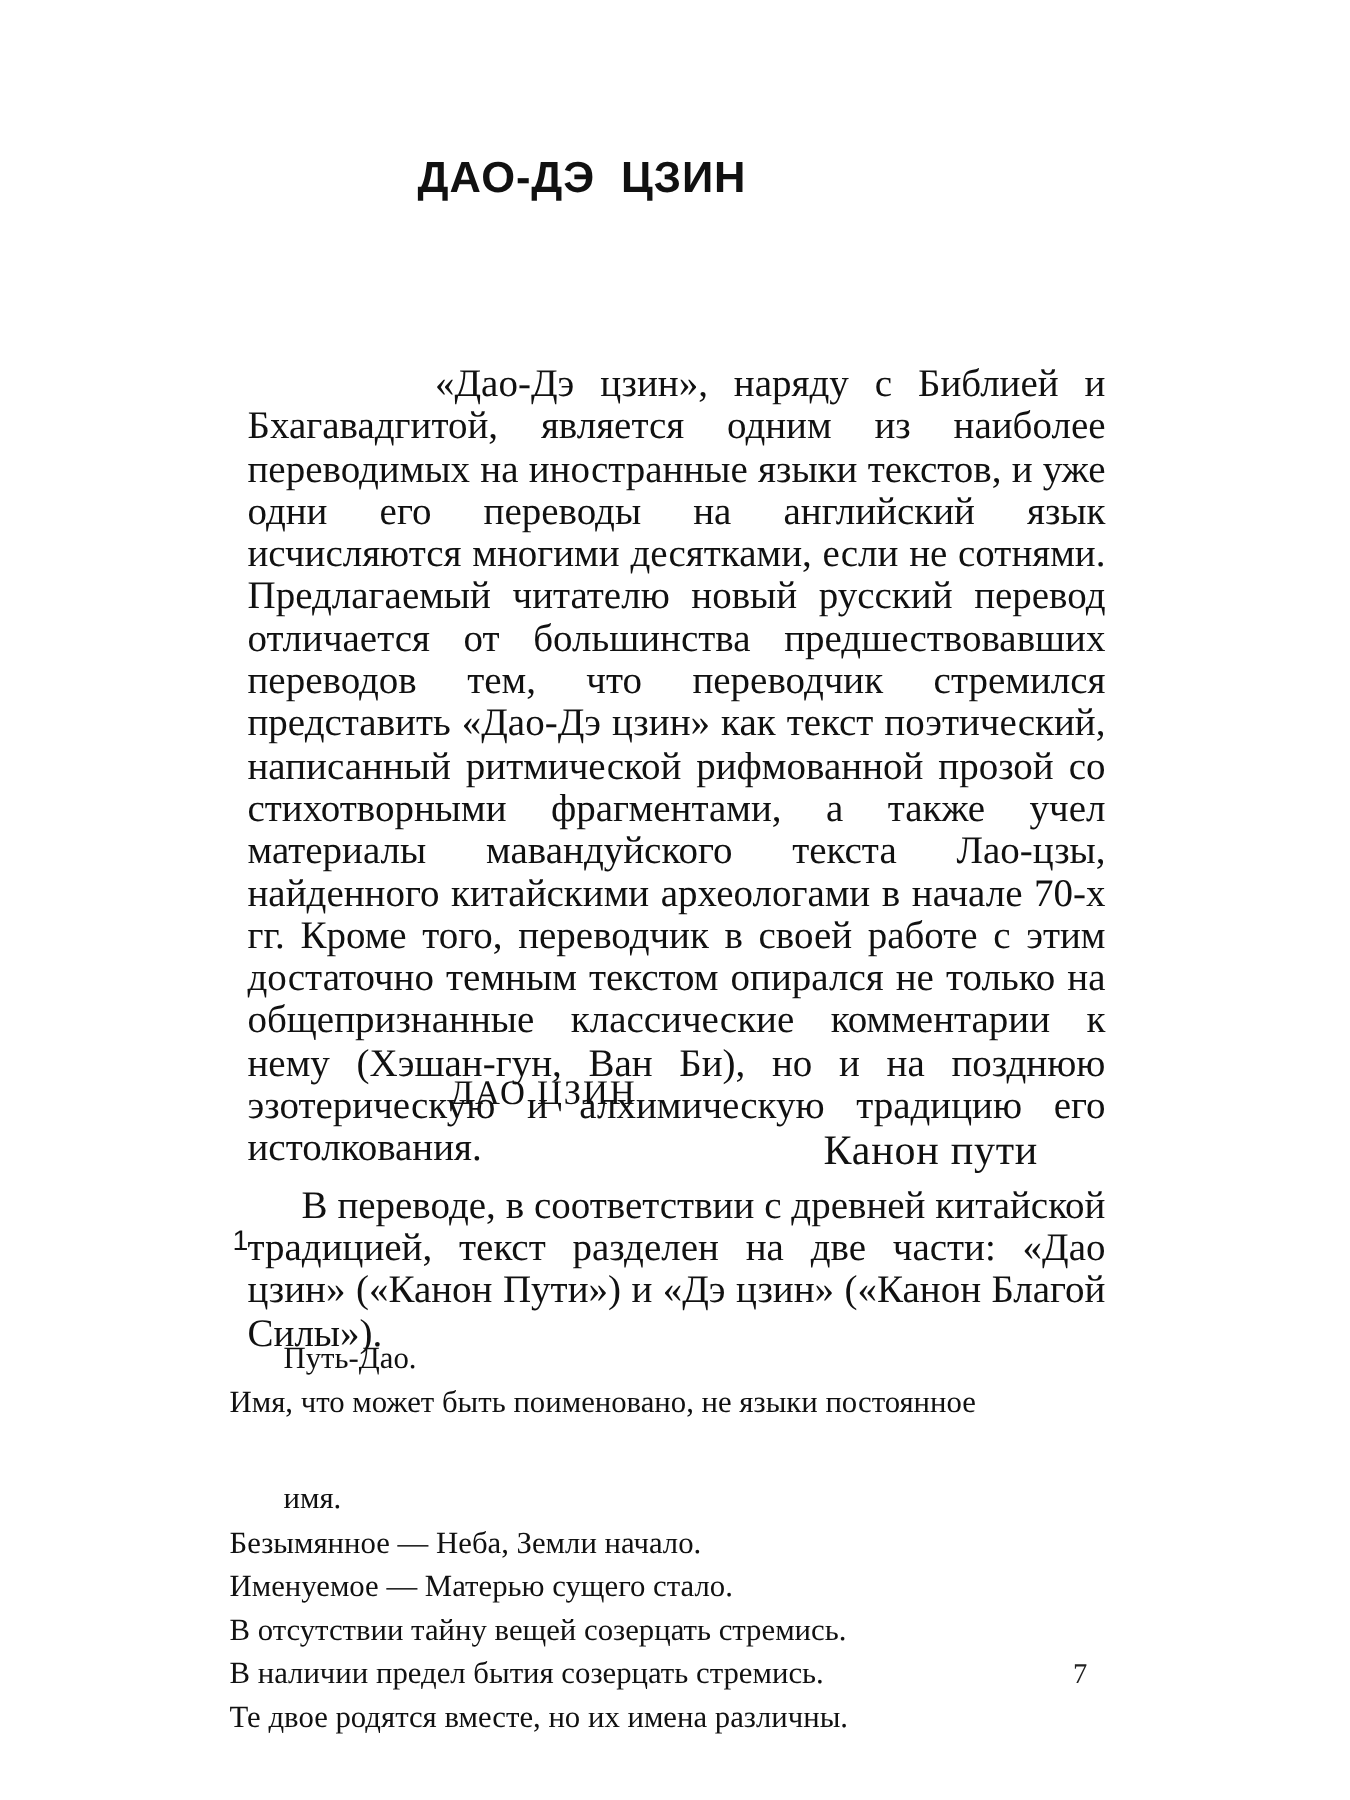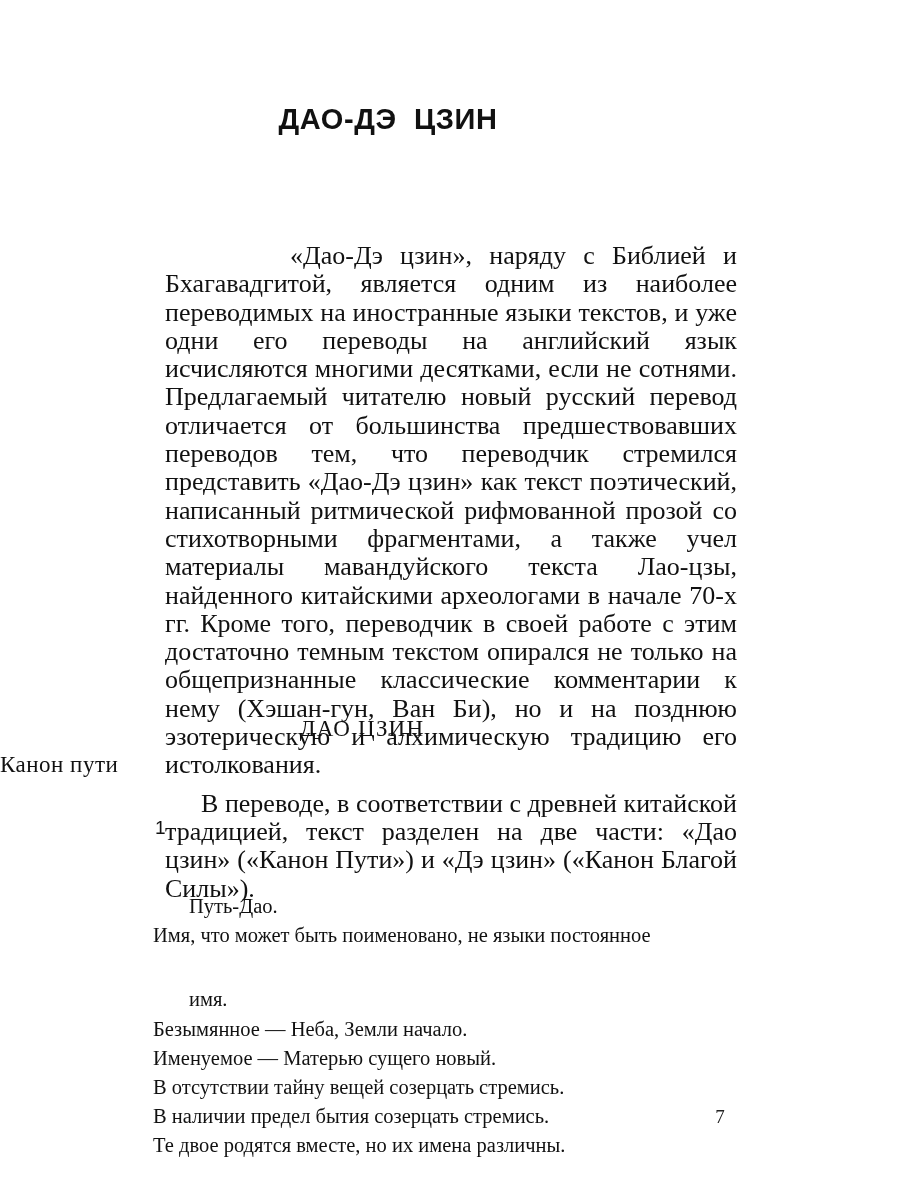--- a/index.html
+++ b/index.html
@@ -74,22 +74,22 @@
     letter-spacing: 1.2px;
     color: #111111;
     white-space: pre;
     padding-left: 16px;
   }
   .section-subheading {
     position: absolute;
     left: 0;
     top: 752px;
     width: 692px;
-    text-align: left;
-    font-size: 23px;
+    text-align: right;
+    font-size: 28px;
     letter-spacing: 0.5px;
     color: #111111;
     white-space: pre;
   }
 
   
   .verse-number {
     position: absolute;
     left: 155px;
     top: 817px;
@@ -145,21 +145,21 @@
 
   <div class="section-subheading">Канон пути</div>
 
   <div class="verse-number">1</div>
 
   <div class="verse-block">
       <div class="verse-line indented">Путь-Дао.</div>
       <div class="verse-line">Имя, что может быть поименовано, не языки постоянное</div>
       <div class="verse-line indented">имя.</div>
       <div class="verse-line">Безымянное — Неба, Земли начало.</div>
-      <div class="verse-line">Именуемое — Матерью сущего новый.</div>
+      <div class="verse-line">Именуемое — Матерью сущего стало.</div>
       <div class="verse-line">В отсутствии тайну вещей созерцать стремись.</div>
       <div class="verse-line">В наличии предел бытия созерцать стремись.</div>
       <div class="verse-line">Те двое родятся вместе, но их имена различны.</div>
     </div>
 
   <div class="page-number">7</div>
 
 </div>
 
 </body></html>

